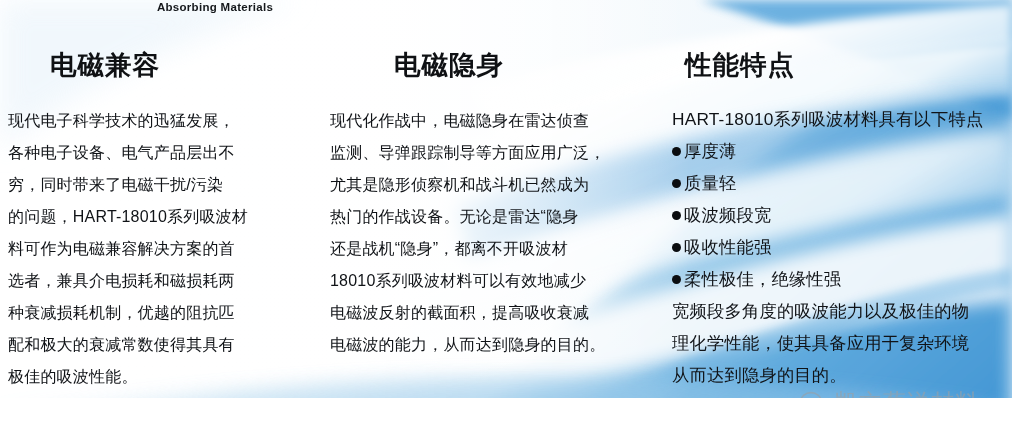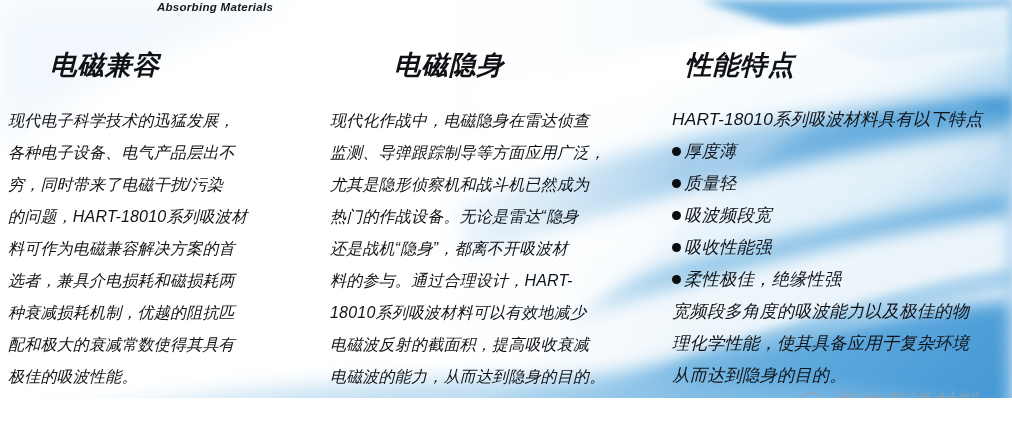--- a/index.html
+++ b/index.html
@@ -9,21 +9,20 @@
   }
   body {
     font-family: "Liberation Sans", "DejaVu Sans", sans-serif;
   }
   #slide {
     position: relative;
     width: 1012px;
     height: 398px;
     overflow: hidden;
     background: #ffffff;
-    font-style: italic;
   }
 
   
   #bg {
     position: absolute;
     inset: 0;
     width: 1012px;
     height: 427px;
     z-index: 0;
   }
@@ -217,21 +216,20 @@
   </div>
 
   <div class="col" id="col2">
     <div class="col-title">电磁隐身</div>
     <div class="col-body">
       <div class="line">现代化作战中，电磁隐身在雷达侦查</div>
       <div class="line">监测、导弹跟踪制导等方面应用广泛，</div>
       <div class="line">尤其是隐形侦察机和战斗机已然成为</div>
       <div class="line">热门的作战设备。无论是雷达“隐身</div>
       <div class="line">还是战机“隐身”，都离不开吸波材</div>
-      <div class="line">料的参与。通过合理设计，HART-</div>
       <div class="line">18010系列吸波材料可以有效地减少</div>
       <div class="line">电磁波反射的截面积，提高吸收衰减</div>
       <div class="line">电磁波的能力，从而达到隐身的目的。</div>
     </div>
   </div>
 
   <div class="col" id="col3">
     <div class="col-title">性能特点</div>
     <div class="col-body">
       <div class="line">HART-18010系列吸波材料具有以下特点</div>

